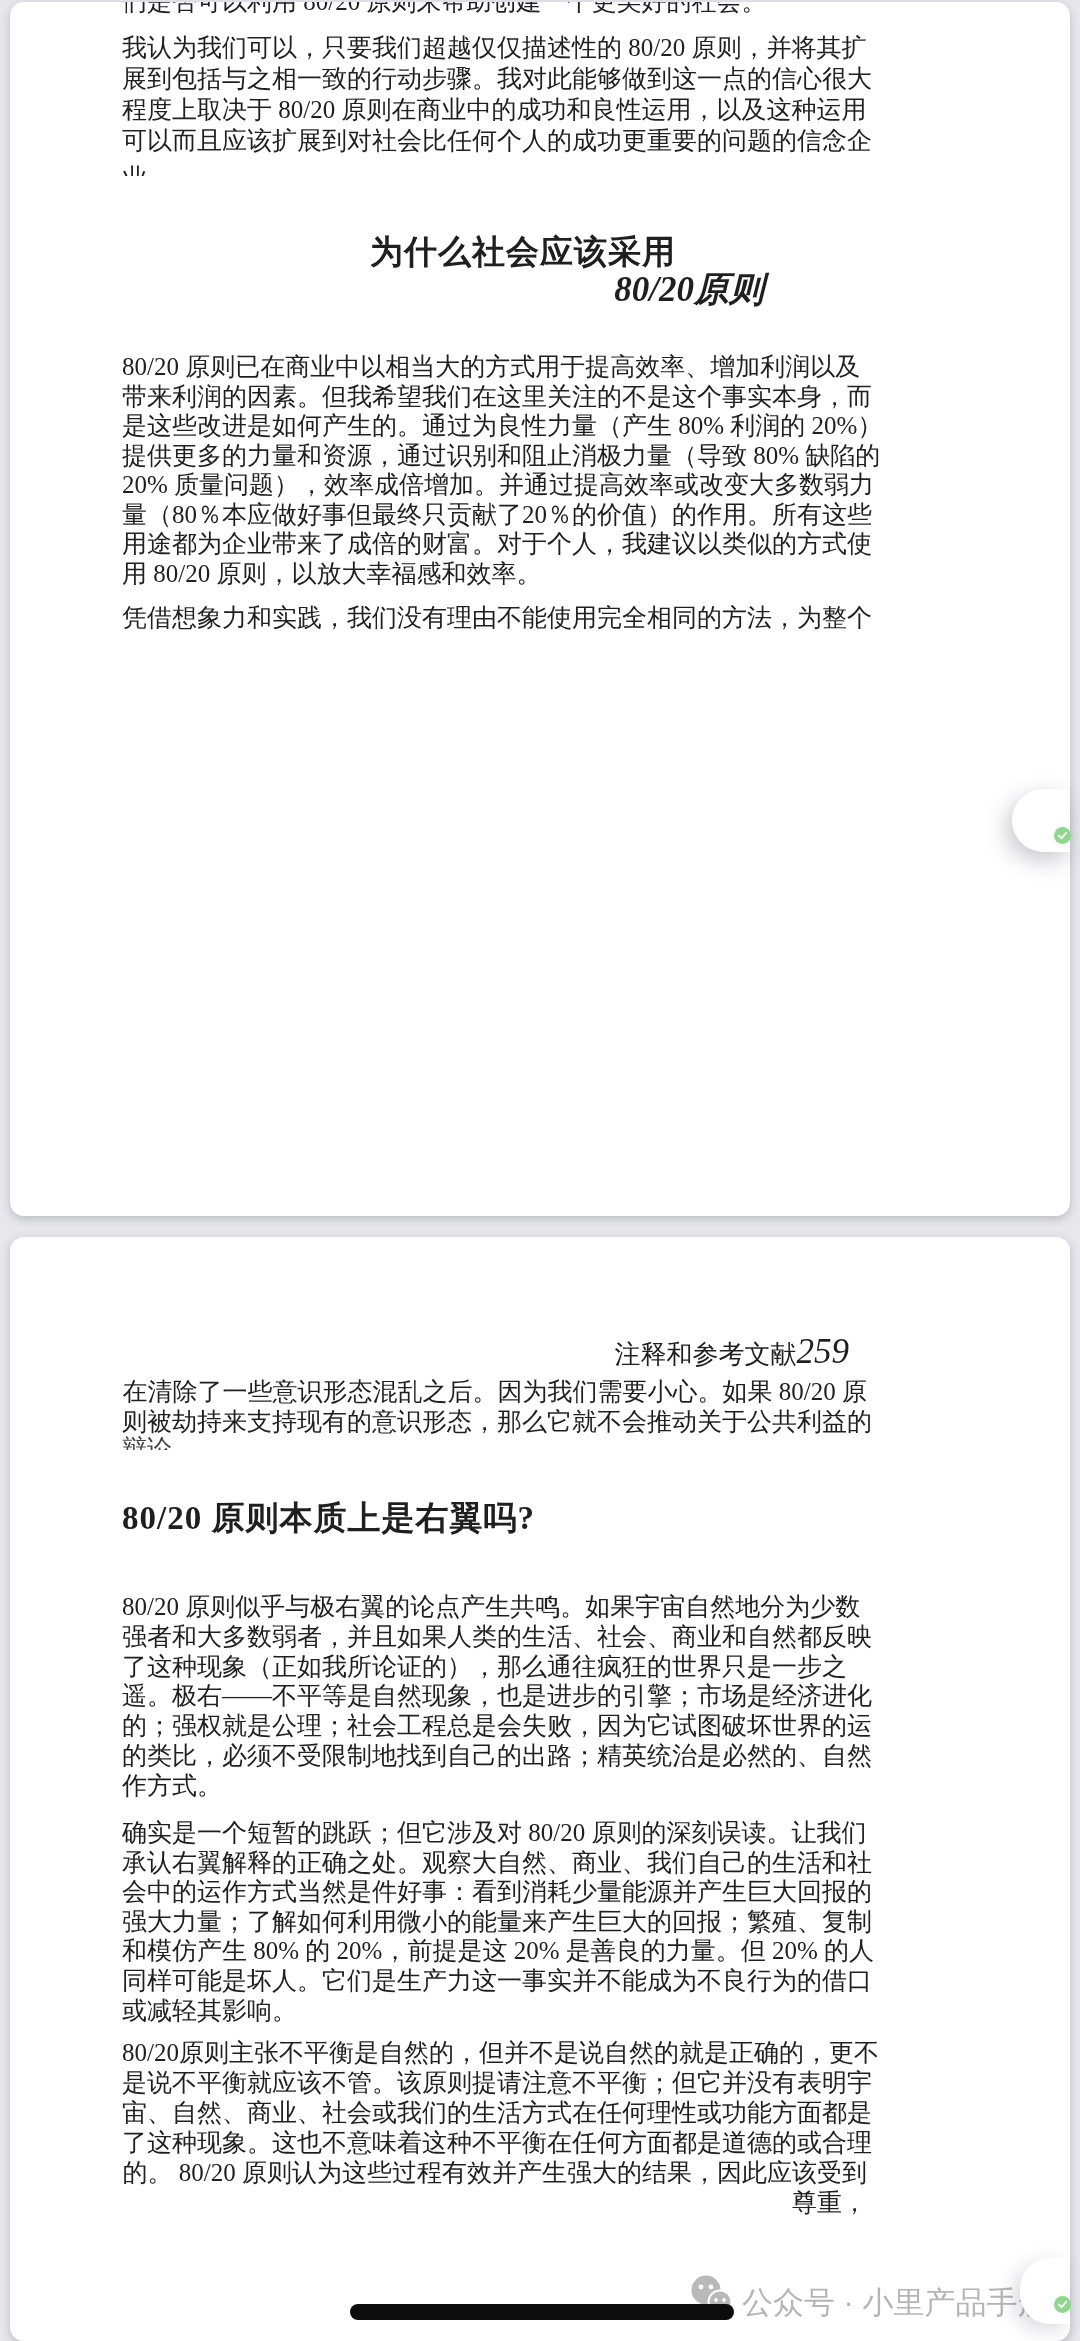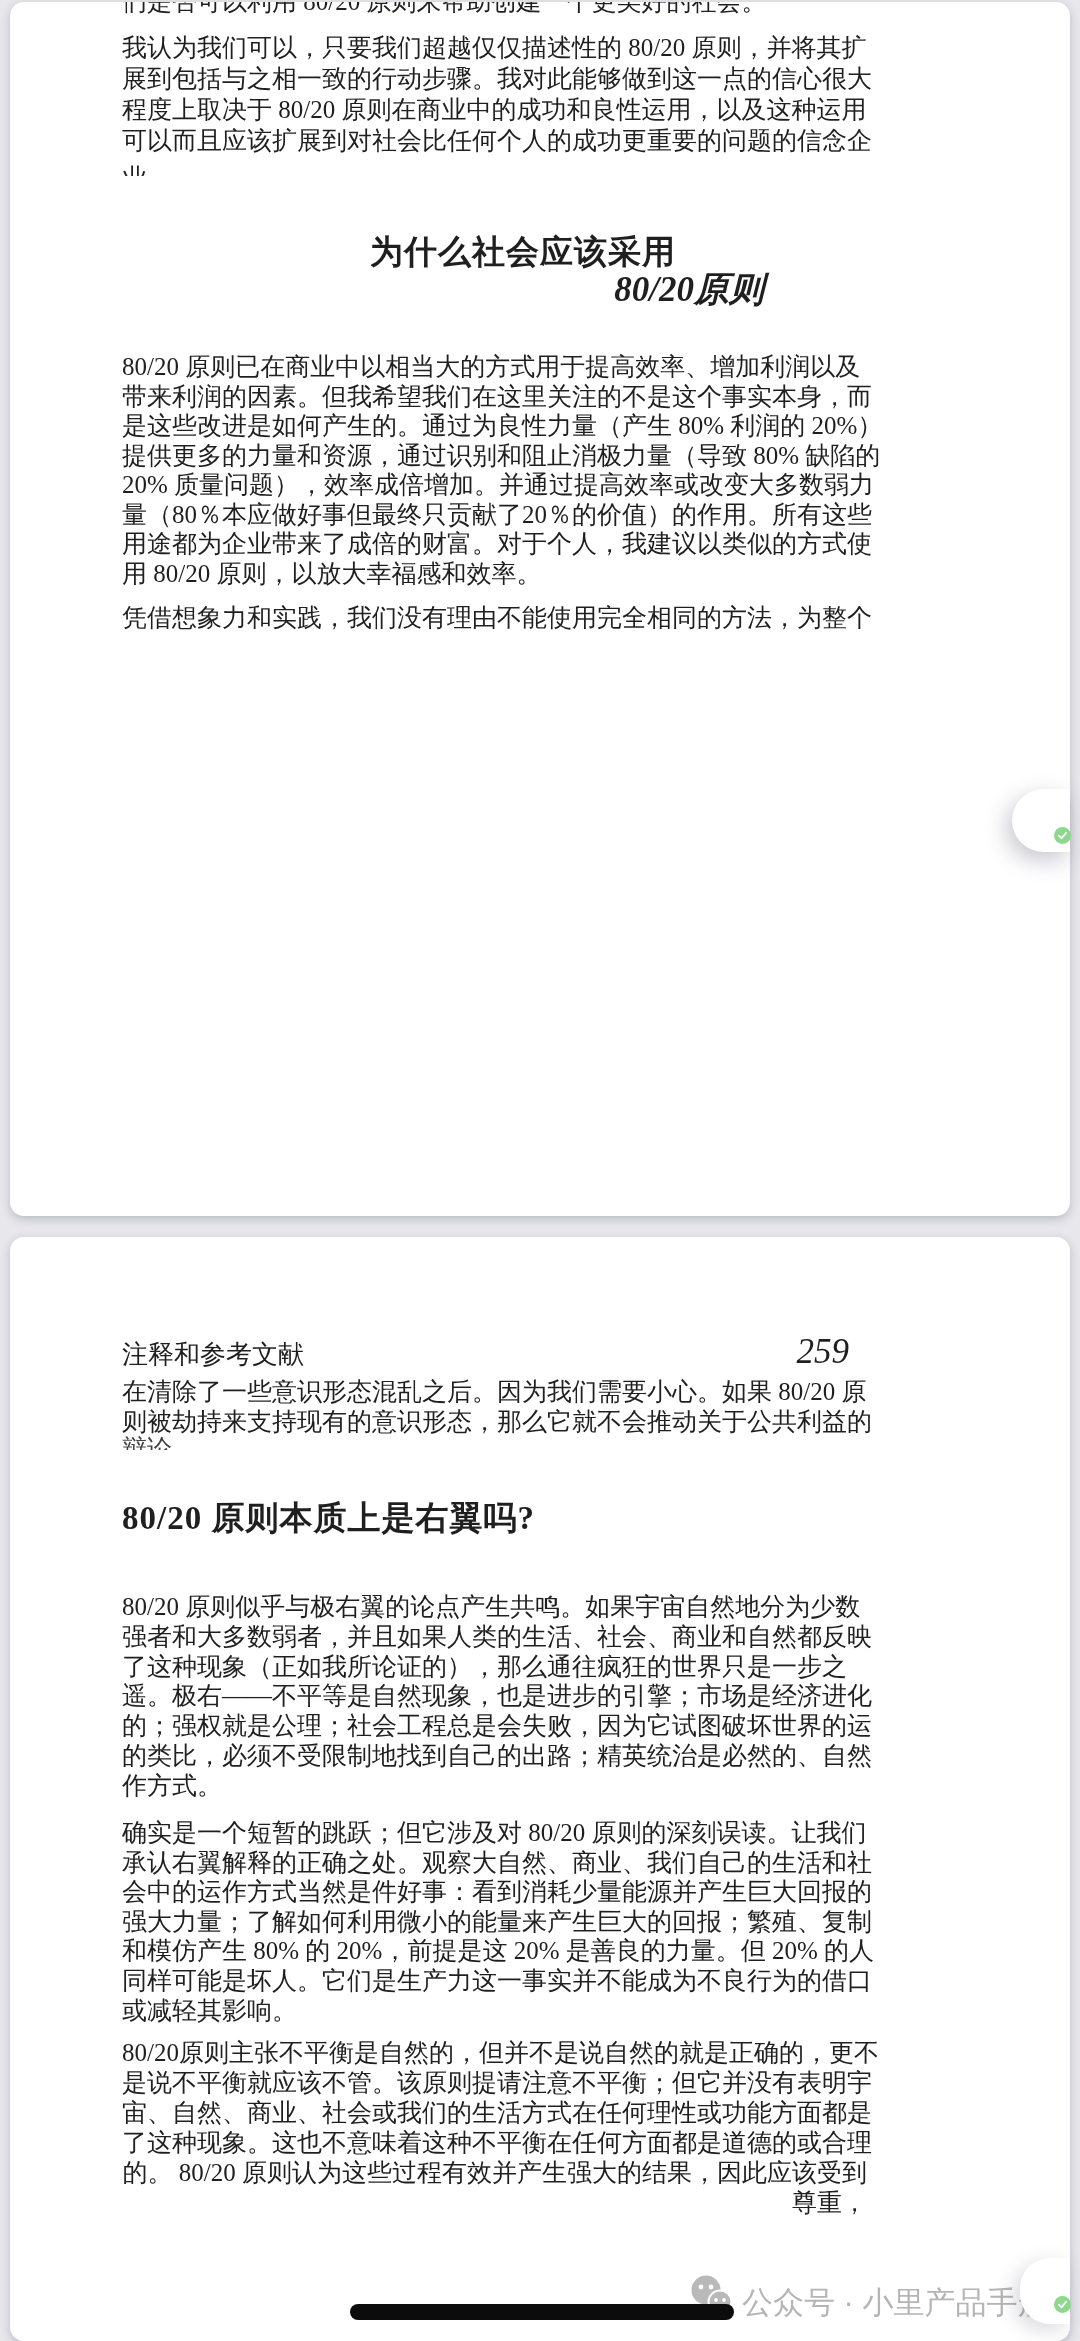--- a/index.html
+++ b/index.html
@@ -16,21 +16,21 @@
   .lh298 .ln{line-height:29.8px;}
   .lh296 .ln{line-height:29.6px;}
   .lh295 .ln{line-height:29.5px;}
   .clip{position:absolute;left:112px;width:745px;overflow:hidden;font-size:25px;}
   .clip .inner{line-height:31px;white-space:nowrap;}
   .chapter-t1{position:absolute;left:360px;top:228px;font-family:"Liberation Sans","DejaVu Sans",sans-serif;
               font-weight:bold;font-size:33px;letter-spacing:1px;white-space:nowrap;}
   .chapter-t2{position:absolute;left:354px;top:264px;width:400px;text-align:right;
               font-weight:bold;font-style:italic;font-size:35px;white-space:nowrap;}
   .notes-header{position:absolute;left:112px;top:95px;width:727px;display:flex;
-                justify-content:space-between;align-items:baseline;font-size:26px;}
+                justify-content:flex-end;align-items:baseline;font-size:26px;}
   .pagenum{font-style:italic;font-size:35px;}
   .section-h{position:absolute;left:112px;top:259px;font-weight:bold;font-size:33px;
              letter-spacing:1px;white-space:nowrap;}
   .float-pill{position:absolute;background:#fff;box-shadow:-5px 8px 22px rgba(70,70,95,.30);}
   #pill-mid{left:1012px;top:789px;width:58px;height:63px;border-radius:32px 0 0 32px;}
   #bubble-bottom{left:1020px;top:2258px;width:50px;height:66px;border-radius:30px 0 0 30px;
                  box-shadow:-6px 6px 20px rgba(70,70,95,.20);}
   .check-badge{position:absolute;width:17px;height:17px;border-radius:50%;background:#8ed88e;
                display:flex;align-items:center;justify-content:center;}
   .check-badge svg{width:11px;height:11px;}
@@ -75,21 +75,21 @@
     <div class="para lh295" style="top:601px;">
         <div class="ln">凭借想象力和实践，我们没有理由不能使用完全相同的方法，为整个</div>
       </div>
   </div>
 
   <div class="card" id="card2">
     <div class="notes-header">
       <span>注释和参考文献</span>
       <span class="pagenum">259</span>
     </div>
-    <div class="para lh30" style="top:140px;">
+    <div class="para lh30" style="top:140px;text-align:right;">
         <div class="ln">在清除了一些意识形态混乱之后。因为我们需要小心。如果 80/20 原</div>
         <div class="ln">则被劫持来支持现有的意识形态，那么它就不会推动关于公共利益的</div>
       </div>
     <div class="clip" style="top:196px;height:17px;">
       <div class="inner" style="opacity:.85;">辩论.</div>
     </div>
     <div class="section-h">80/20 原则本质上是右翼吗?</div>
     <div class="para lh298" style="top:355px;">
         <div class="ln">80/20 原则似乎与极右翼的论点产生共鸣。如果宇宙自然地分为少数</div>
         <div class="ln">强者和大多数弱者，并且如果人类的生活、社会、商业和自然都反映</div>

